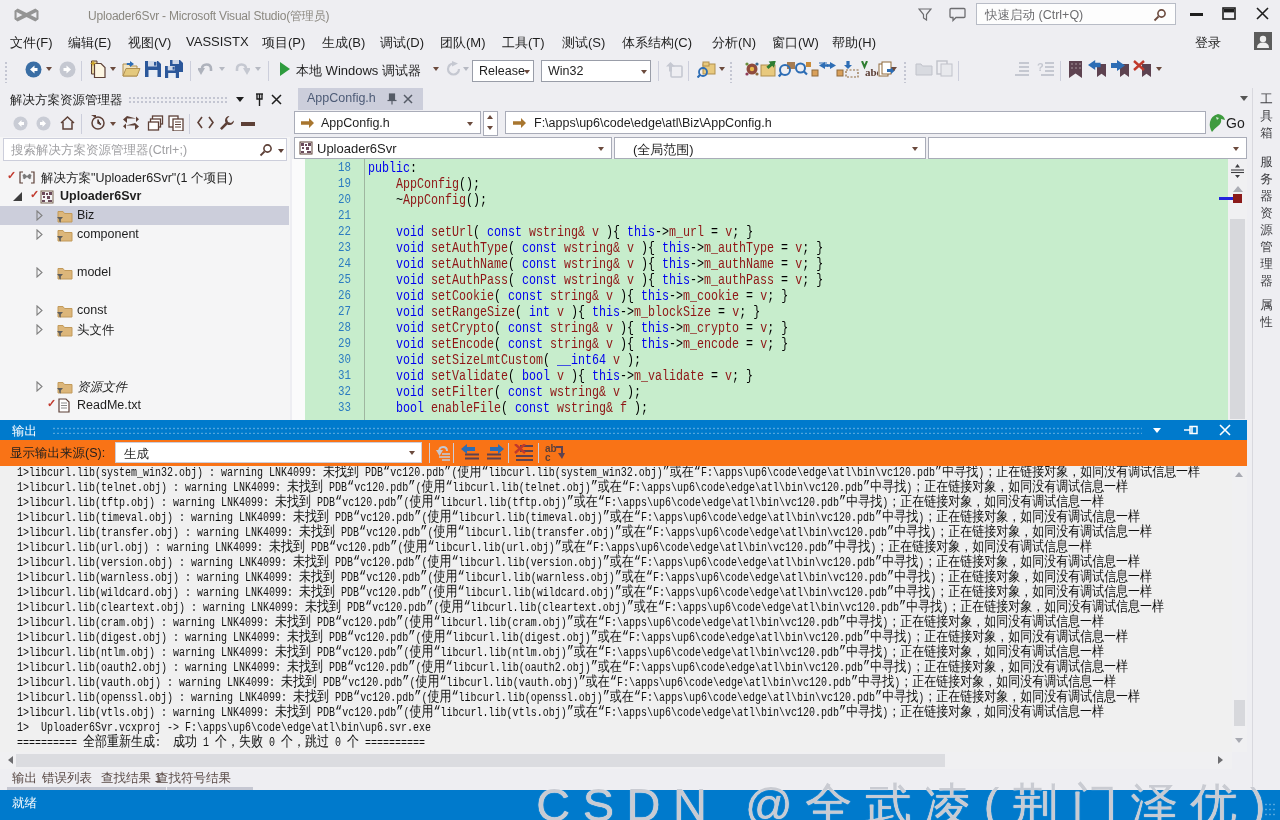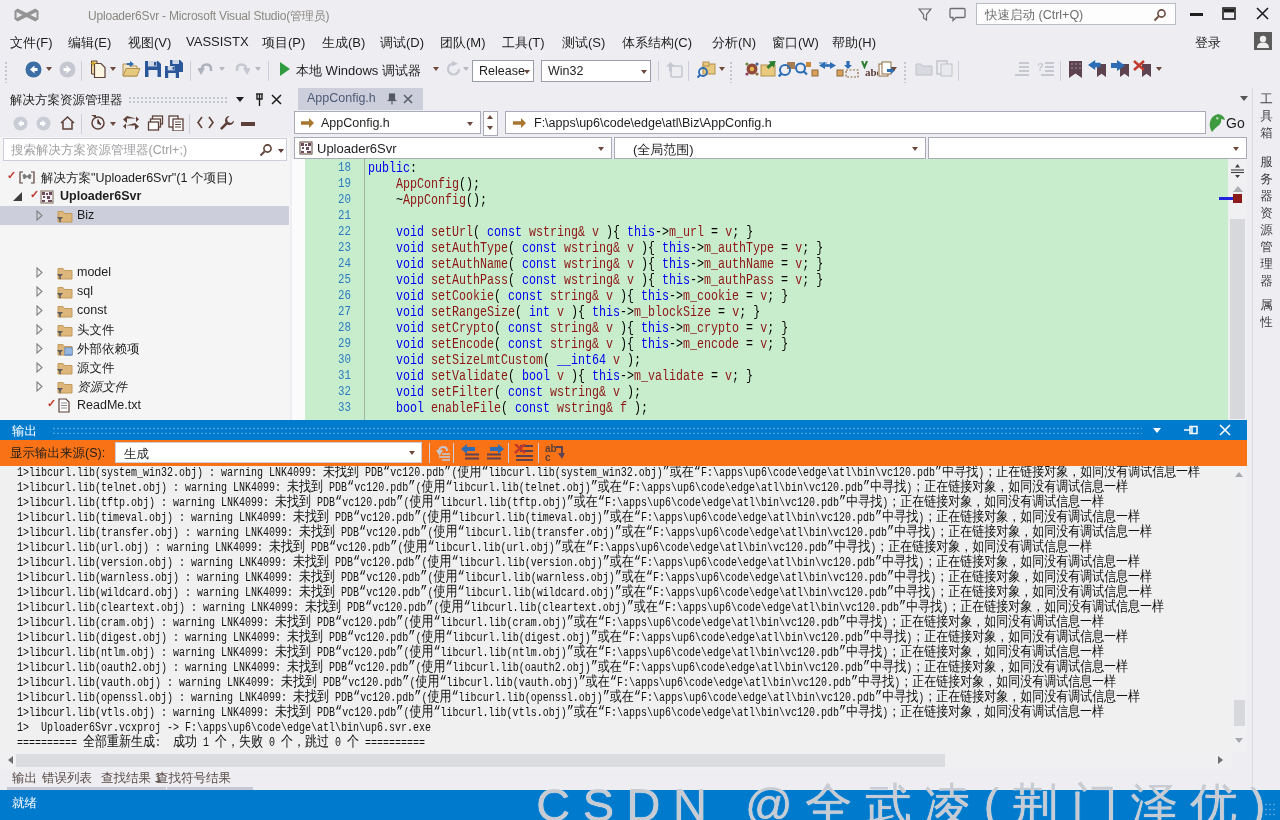--- a/index.html
+++ b/index.html
@@ -344,81 +344,59 @@
 <div class="trow" style="top:118px;background:#CCCEDB;">
       <svg class="abs" style="left:36px;top:4px" width="7" height="11" viewBox="0 0 7 11">
         <path fill="none" stroke="#808080" stroke-width="1.1" d="M1,1 L6,5.5 L1,10 Z"></path>
       </svg>
       <svg class="abs" style="left:57px;top:3px" width="16" height="14" viewBox="0 0 16 14">
         <path fill="#DCB67A" stroke="#C29A5B" d="M1,2.5 L6,2.5 L7.5,4.5 L15,4.5 L15,13 L1,13 Z"></path>
         <path fill="#5D5D5D" d="M0,8 L6,8 L3.8,10.5 L3.8,13.5 L2.2,12.5 L2.2,10.5 Z"></path>
       </svg>
       <span class="lbl" style="left:77px">Biz</span>
     </div>
+<div class="trow" style="top:137px;">
+      <svg class="abs" style="left:36px;top:4px" width="7" height="11" viewBox="0 0 7 11">
+        <path fill="none" stroke="#808080" stroke-width="1.1" d="M1,1 L6,5.5 L1,10 Z"></path>
+      </svg>
+      <svg class="abs" style="left:57px;top:3px" width="16" height="14" viewBox="0 0 16 14">
+        <path fill="#DCB67A" stroke="#C29A5B" d="M1,2.5 L6,2.5 L7.5,4.5 L15,4.5 L15,13 L1,13 Z"></path>
+        <path fill="#5D5D5D" d="M0,8 L6,8 L3.8,10.5 L3.8,13.5 L2.2,12.5 L2.2,10.5 Z"></path>
+      </svg>
+      <span class="lbl" style="left:77px">component</span>
+    </div>
 <div class="trow" style="top:175px;">
       <svg class="abs" style="left:36px;top:4px" width="7" height="11" viewBox="0 0 7 11">
         <path fill="none" stroke="#808080" stroke-width="1.1" d="M1,1 L6,5.5 L1,10 Z"></path>
       </svg>
       <svg class="abs" style="left:57px;top:3px" width="16" height="14" viewBox="0 0 16 14">
         <path fill="#DCB67A" stroke="#C29A5B" d="M1,2.5 L6,2.5 L7.5,4.5 L15,4.5 L15,13 L1,13 Z"></path>
         <path fill="#5D5D5D" d="M0,8 L6,8 L3.8,10.5 L3.8,13.5 L2.2,12.5 L2.2,10.5 Z"></path>
       </svg>
       <span class="lbl" style="left:77px">model</span>
     </div>
-<div class="trow" style="top:194px;">
+<div class="trow" style="top:213px;">
       <svg class="abs" style="left:36px;top:4px" width="7" height="11" viewBox="0 0 7 11">
         <path fill="none" stroke="#808080" stroke-width="1.1" d="M1,1 L6,5.5 L1,10 Z"></path>
       </svg>
       <svg class="abs" style="left:57px;top:3px" width="16" height="14" viewBox="0 0 16 14">
         <path fill="#DCB67A" stroke="#C29A5B" d="M1,2.5 L6,2.5 L7.5,4.5 L15,4.5 L15,13 L1,13 Z"></path>
         <path fill="#5D5D5D" d="M0,8 L6,8 L3.8,10.5 L3.8,13.5 L2.2,12.5 L2.2,10.5 Z"></path>
       </svg>
-      <span class="lbl" style="left:77px">sql</span>
-    </div>
-<div class="trow" style="top:213px;">
+      <span class="lbl" style="left:77px">const</span>
+    </div>
+<div class="trow" style="top:232px;">
       <svg class="abs" style="left:36px;top:4px" width="7" height="11" viewBox="0 0 7 11">
         <path fill="none" stroke="#808080" stroke-width="1.1" d="M1,1 L6,5.5 L1,10 Z"></path>
       </svg>
       <svg class="abs" style="left:57px;top:3px" width="16" height="14" viewBox="0 0 16 14">
         <path fill="#DCB67A" stroke="#C29A5B" d="M1,2.5 L6,2.5 L7.5,4.5 L15,4.5 L15,13 L1,13 Z"></path>
         <path fill="#5D5D5D" d="M0,8 L6,8 L3.8,10.5 L3.8,13.5 L2.2,12.5 L2.2,10.5 Z"></path>
       </svg>
-      <span class="lbl" style="left:77px">const</span>
-    </div>
-<div class="trow" style="top:232px;">
-      <svg class="abs" style="left:36px;top:4px" width="7" height="11" viewBox="0 0 7 11">
-        <path fill="none" stroke="#808080" stroke-width="1.1" d="M1,1 L6,5.5 L1,10 Z"></path>
-      </svg>
-      <svg class="abs" style="left:57px;top:3px" width="16" height="14" viewBox="0 0 16 14">
-        <path fill="#DCB67A" stroke="#C29A5B" d="M1,2.5 L6,2.5 L7.5,4.5 L15,4.5 L15,13 L1,13 Z"></path>
-        <path fill="#5D5D5D" d="M0,8 L6,8 L3.8,10.5 L3.8,13.5 L2.2,12.5 L2.2,10.5 Z"></path>
-      </svg>
       <span class="lbl" style="left:77px">头文件</span>
-    </div>
-<div class="trow" style="top:251px;">
-      <svg class="abs" style="left:36px;top:4px" width="7" height="11" viewBox="0 0 7 11">
-        <path fill="none" stroke="#808080" stroke-width="1.1" d="M1,1 L6,5.5 L1,10 Z"></path>
-      </svg>
-      <svg class="abs" style="left:57px;top:3px" width="16" height="14" viewBox="0 0 16 14">
-        <path fill="#DCB67A" stroke="#C29A5B" d="M1,2.5 L6,2.5 L7.5,4.5 L15,4.5 L15,13 L1,13 Z"></path>
-        <path fill="#5D5D5D" d="M0,8 L6,8 L3.8,10.5 L3.8,13.5 L2.2,12.5 L2.2,10.5 Z"></path>
-        <rect x="8" y="6" width="7" height="7" fill="#E8F0FA" stroke="#3C78C8"></rect>
-        <path stroke="#3C78C8" d="M9,8 L14,8 M9,10 L14,10 M9,12 L14,12"></path>
-      </svg>
-      <span class="lbl" style="left:77px">外部依赖项</span>
-    </div>
-<div class="trow" style="top:270px;">
-      <svg class="abs" style="left:36px;top:4px" width="7" height="11" viewBox="0 0 7 11">
-        <path fill="none" stroke="#808080" stroke-width="1.1" d="M1,1 L6,5.5 L1,10 Z"></path>
-      </svg>
-      <svg class="abs" style="left:57px;top:3px" width="16" height="14" viewBox="0 0 16 14">
-        <path fill="#DCB67A" stroke="#C29A5B" d="M1,2.5 L6,2.5 L7.5,4.5 L15,4.5 L15,13 L1,13 Z"></path>
-        <path fill="#5D5D5D" d="M0,8 L6,8 L3.8,10.5 L3.8,13.5 L2.2,12.5 L2.2,10.5 Z"></path>
-      </svg>
-      <span class="lbl" style="left:77px">源文件</span>
     </div>
 <div class="trow" style="top:289px;font-style:italic;">
       <svg class="abs" style="left:36px;top:4px" width="7" height="11" viewBox="0 0 7 11">
         <path fill="none" stroke="#808080" stroke-width="1.1" d="M1,1 L6,5.5 L1,10 Z"></path>
       </svg>
       <svg class="abs" style="left:57px;top:3px" width="16" height="14" viewBox="0 0 16 14">
         <path fill="#DCB67A" stroke="#C29A5B" d="M1,2.5 L6,2.5 L7.5,4.5 L15,4.5 L15,13 L1,13 Z"></path>
         <path fill="#5D5D5D" d="M0,8 L6,8 L3.8,10.5 L3.8,13.5 L2.2,12.5 L2.2,10.5 Z"></path>
       </svg>
       <span class="lbl" style="left:77px">资源文件</span>

